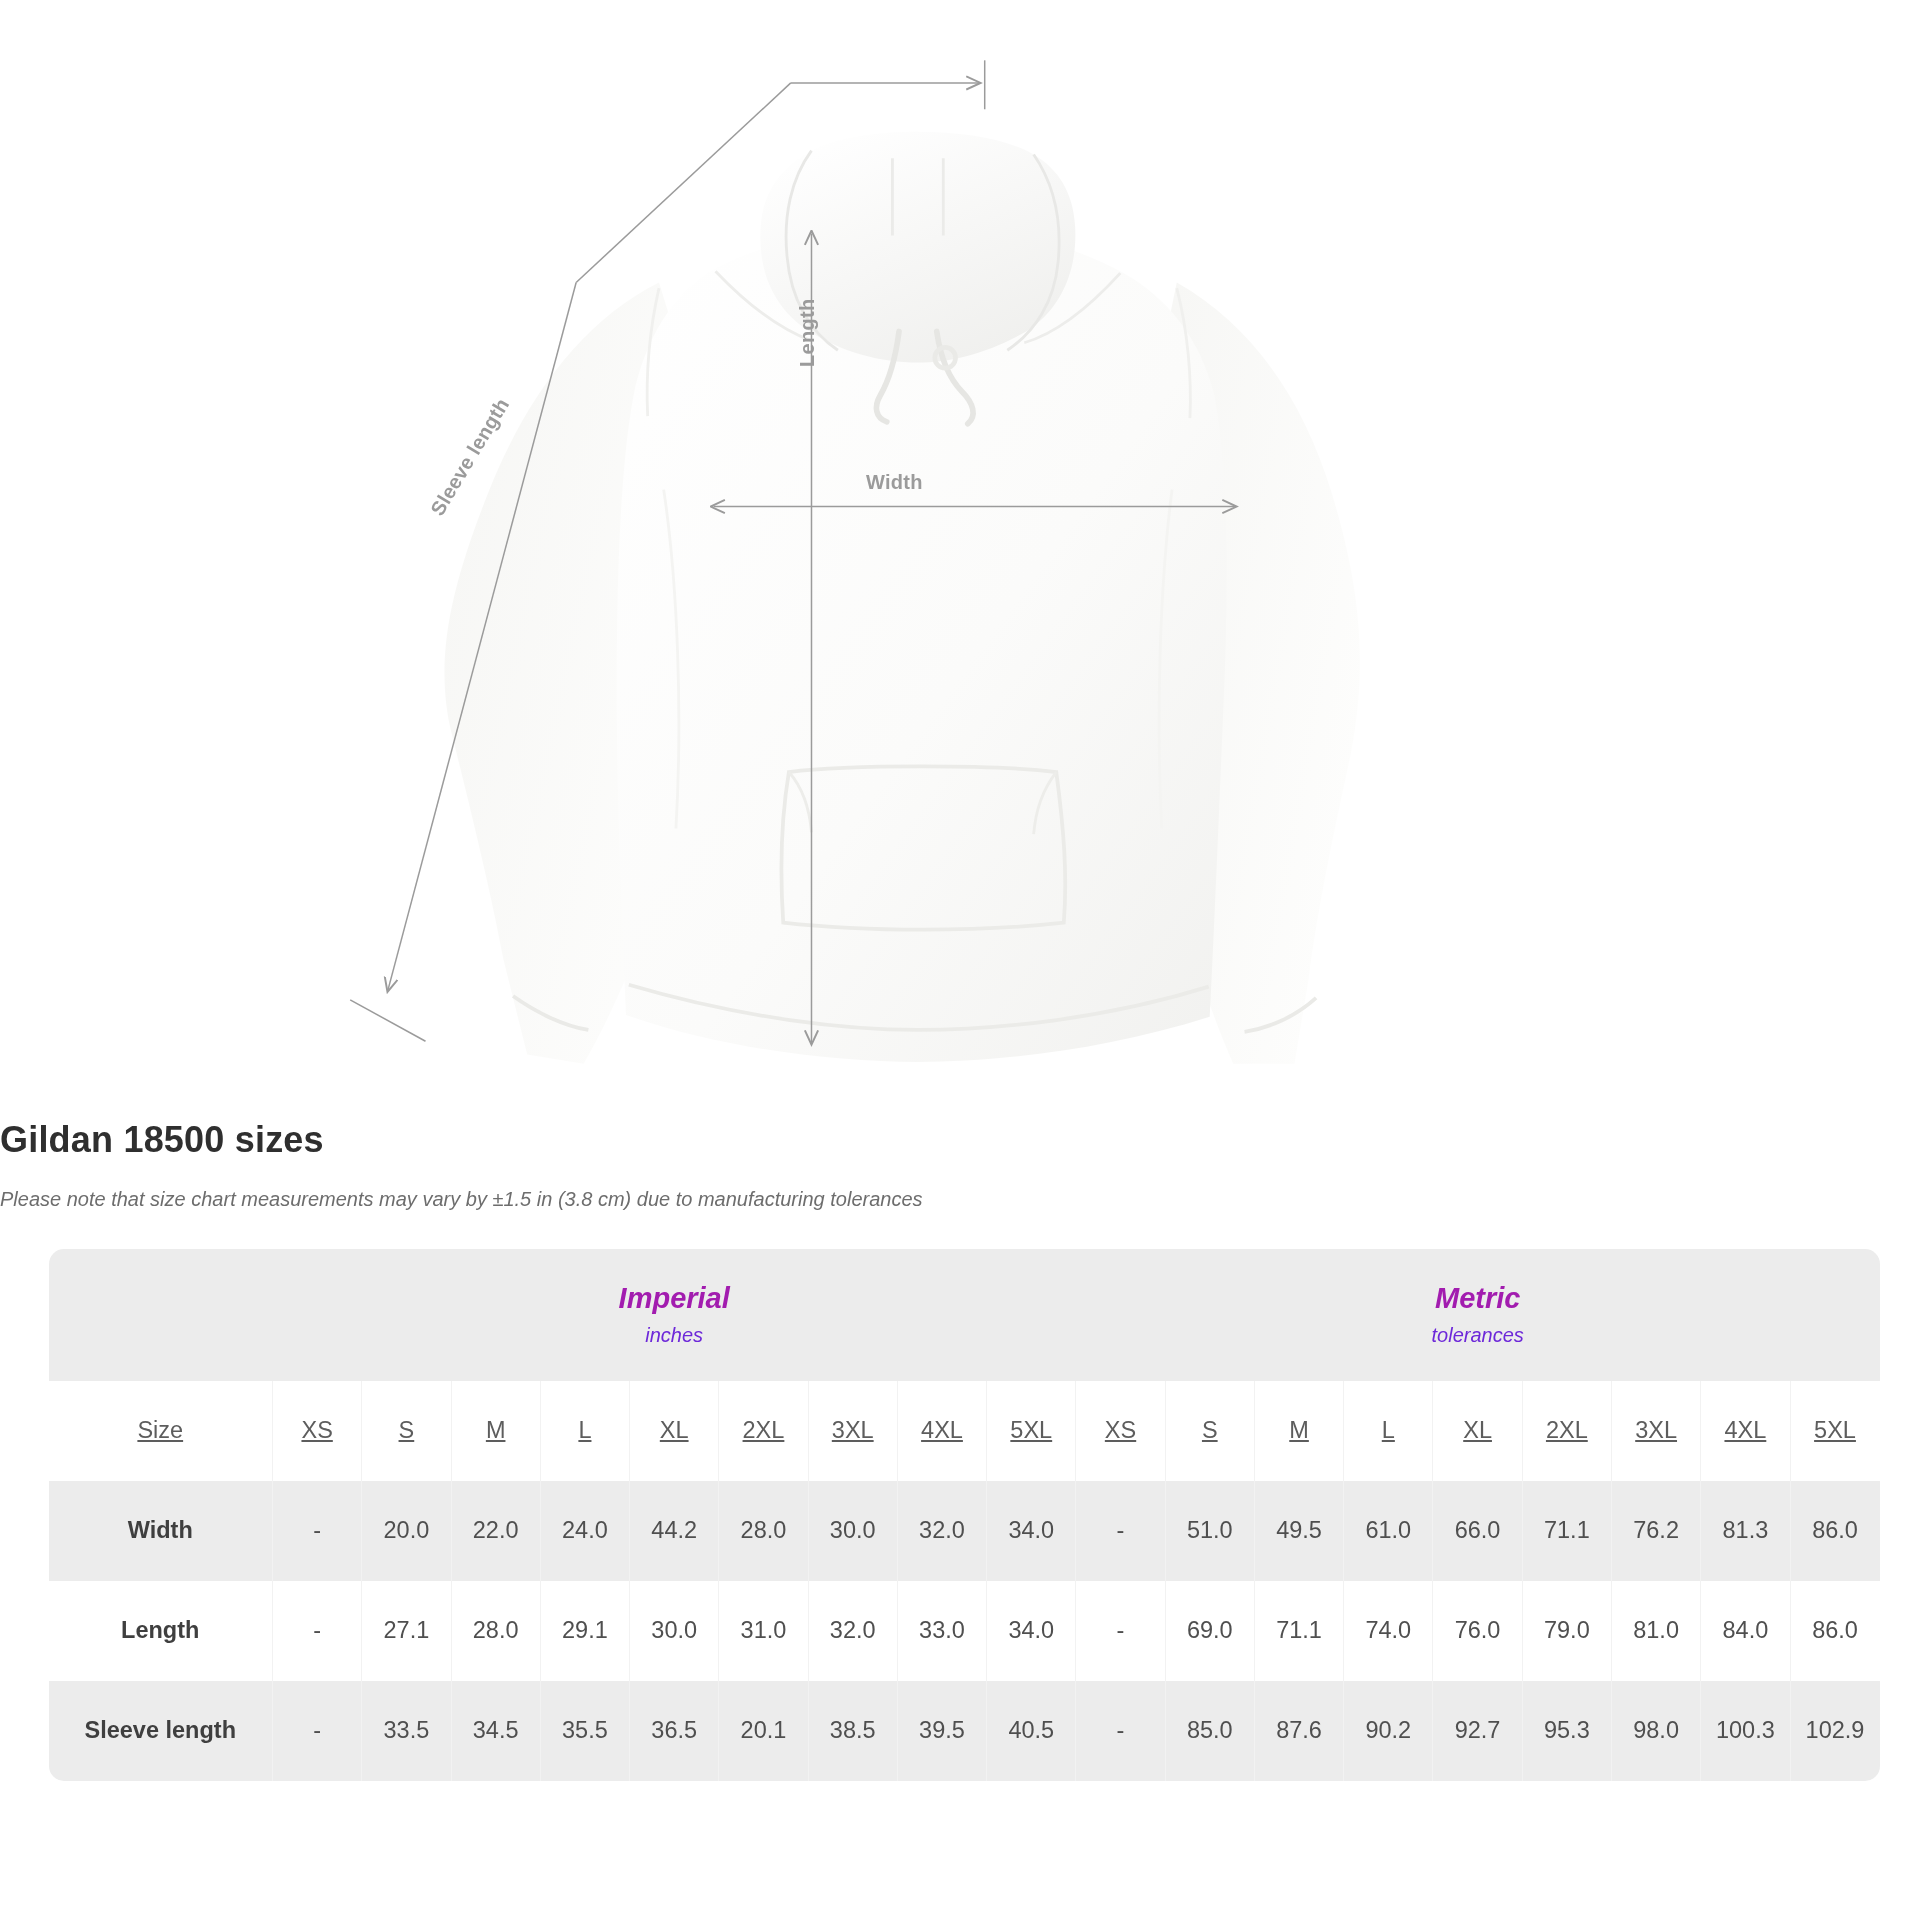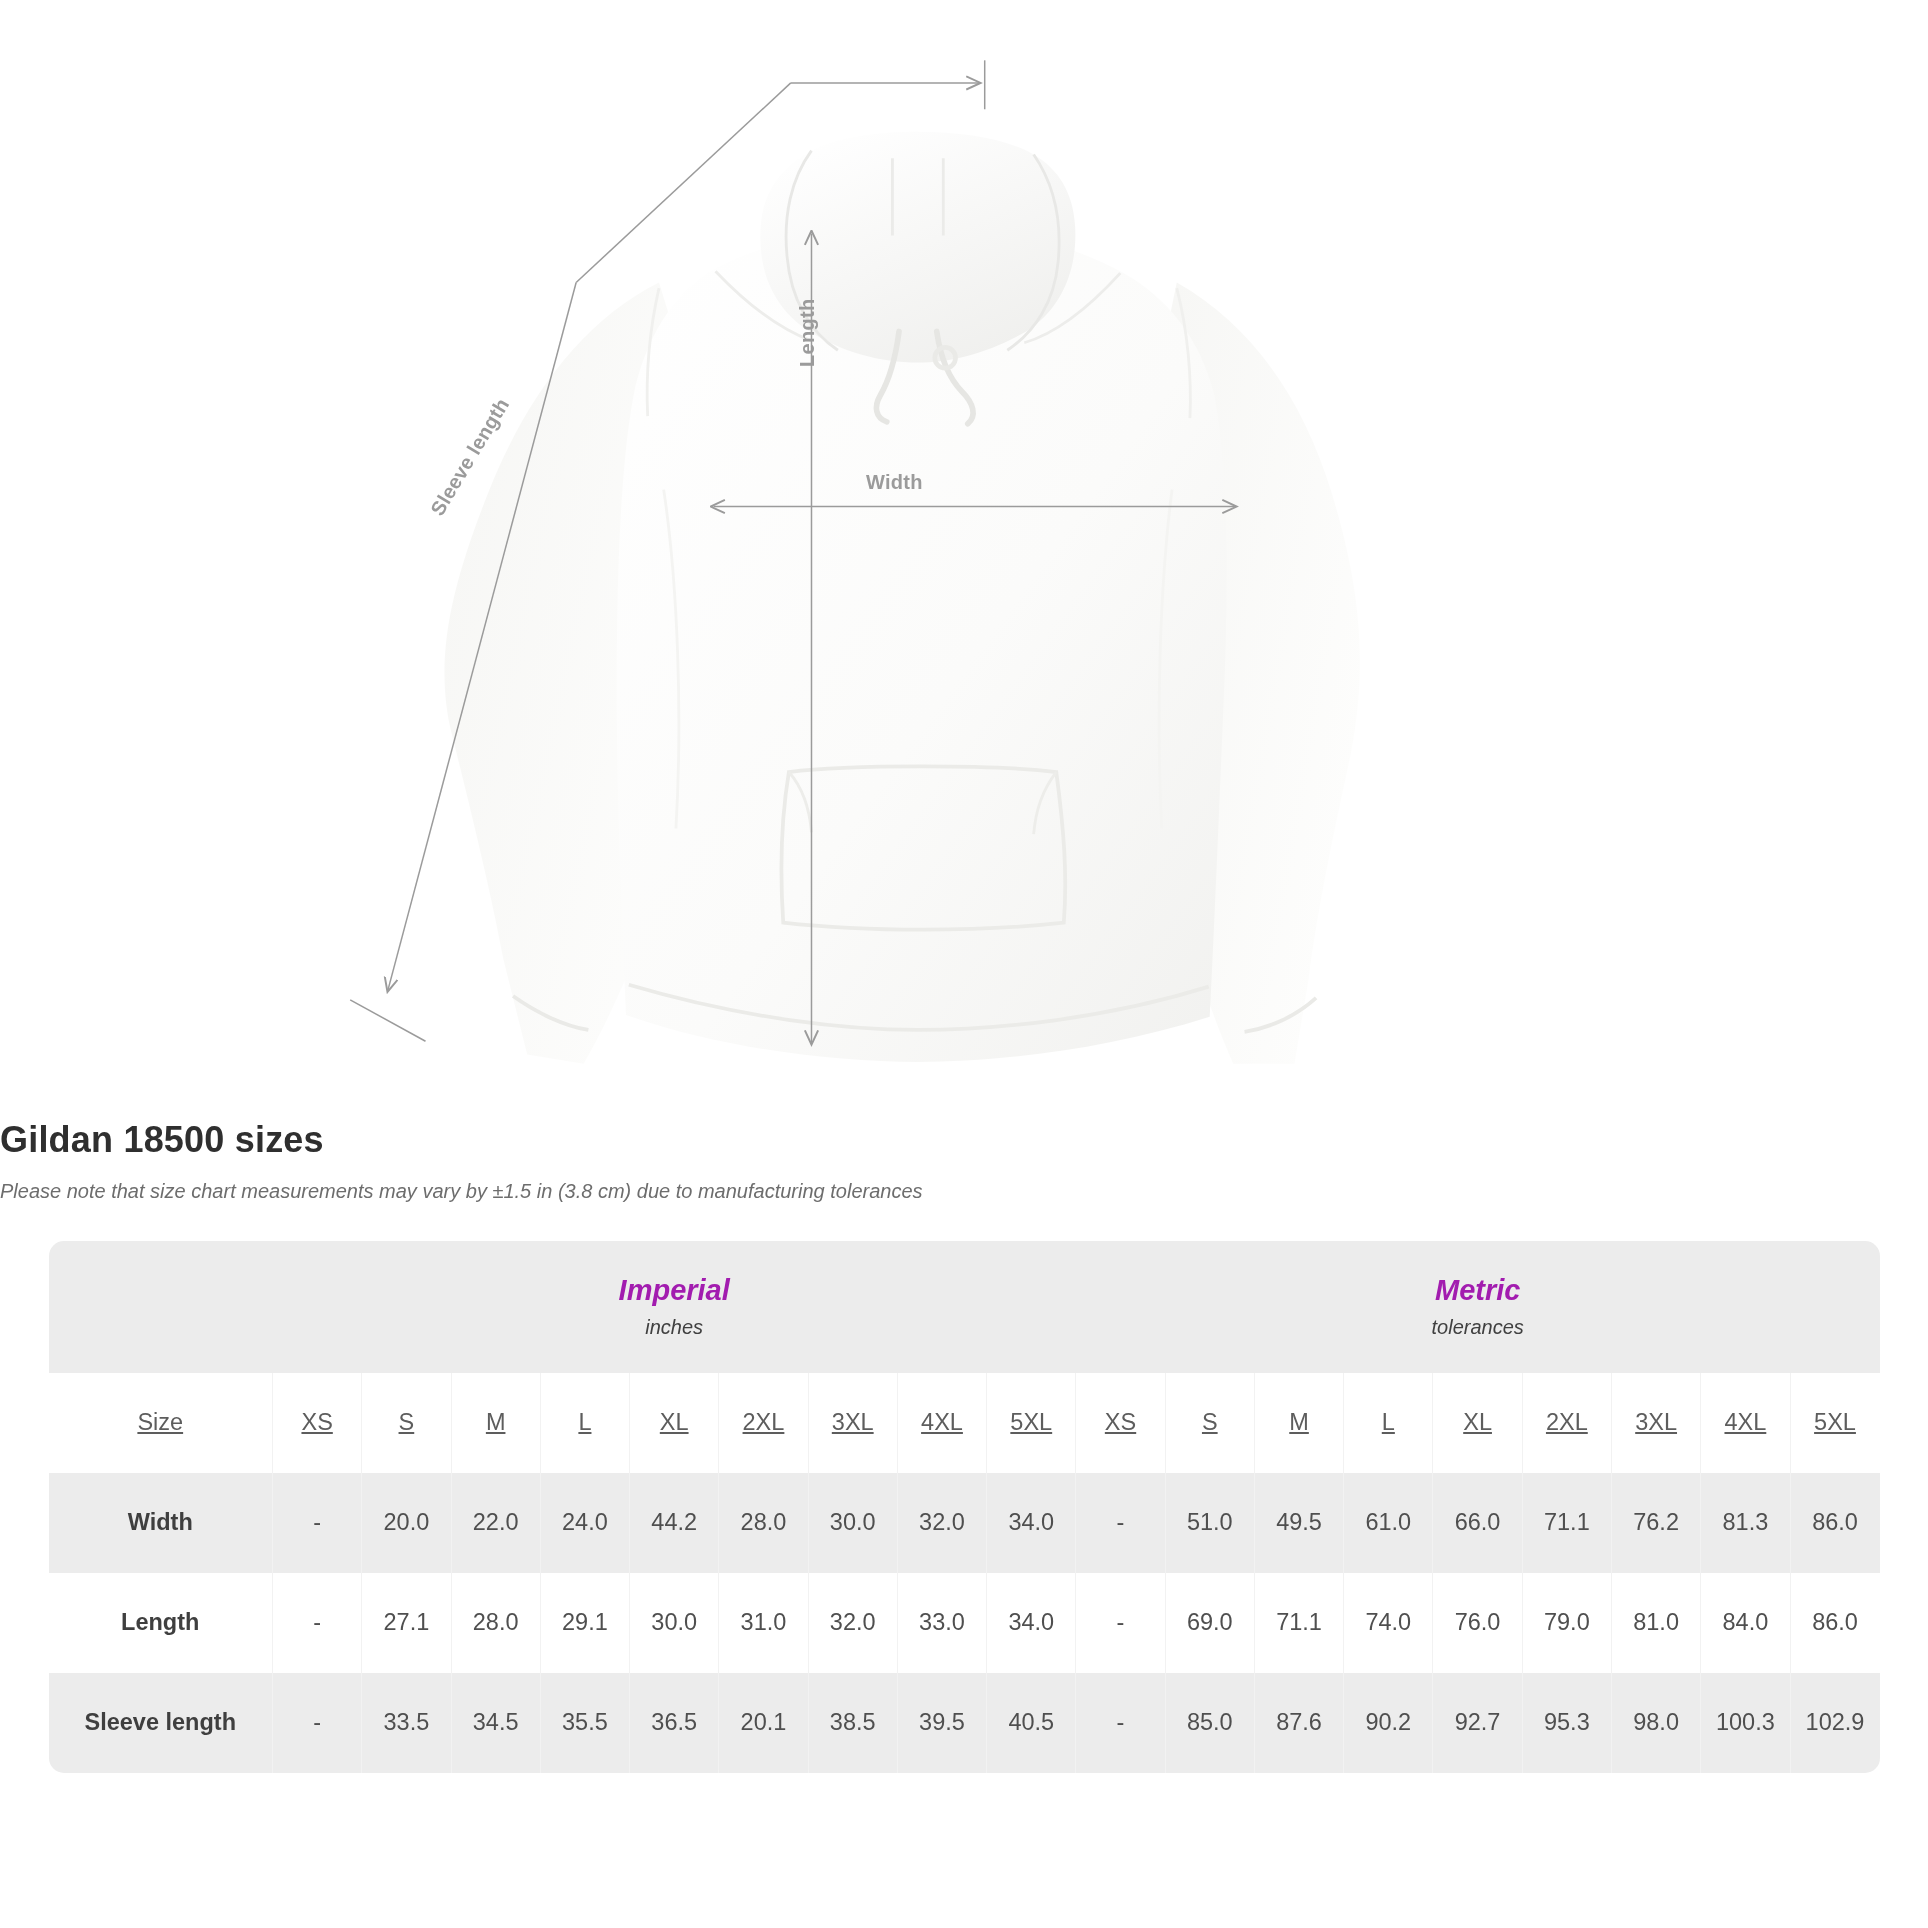--- a/index.html
+++ b/index.html
@@ -66,21 +66,21 @@
   .title-block {
     margin-top: 7.5px;
   }
   .chart-title {
     font-size: 36px;
     font-weight: bold;
     color: #2f2f2f;
     letter-spacing: 0.2px;
   }
   .chart-note {
-    margin-top: 19px;
+    margin-top: 27px;
     font-size: 20px;
     font-style: italic;
     color: #6d6d6d;
   }
 
   
   .table-wrap {
     margin: 38px auto 0 auto;
     width: 1831px;
   }
@@ -111,21 +111,21 @@
   .unit-name {
     font-size: 29px;
     font-style: italic;
     font-weight: bold;
     color: #a21caf;
   }
   .unit-sub {
     margin-top: 8.5px;
     font-size: 20px;
     font-style: italic;
-    color: #404040;
+    color: #6d28d9;
   }
 
   
   .head-row td {
     height: 98px;
     background: #ffffff;
     font-size: 23.5px;
     color: #5d5d5d;
     font-weight: bold;
     border-right: 0.9px solid #f2f2f2;

